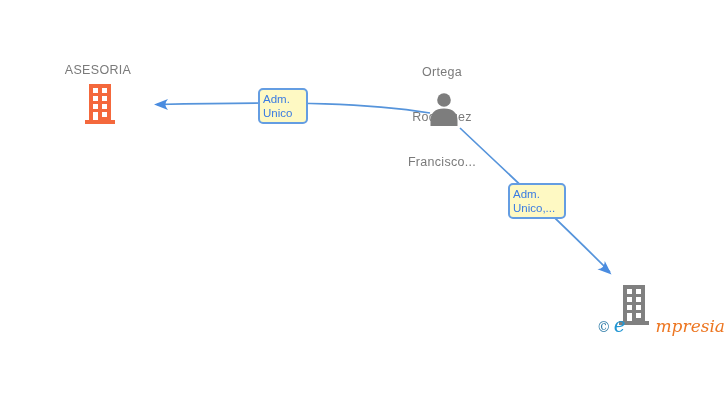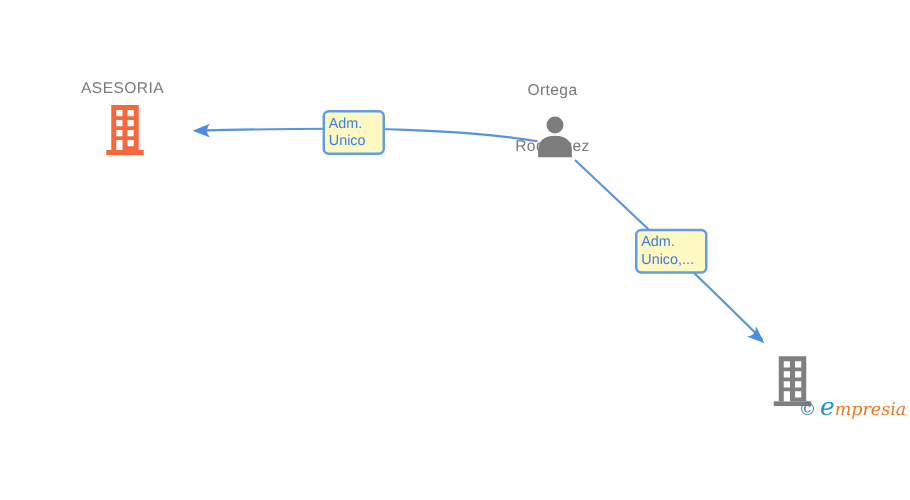--- a/index.html
+++ b/index.html
@@ -22,21 +22,21 @@
     color:#3b7ce2; font-size:11.5px; line-height:14.5px; 
     display:flex; flex-direction:column; justify-content:center;
     padding:2px 3px;
   }
   .brand {
     position:absolute; right:3px; bottom:3px;
     font-family:"DejaVu Serif", serif; font-style:italic; white-space:nowrap;
   }
   .brand .copy       { color:#2e7ca8; font-size:14px; margin-right:3px; font-style:normal; }
   .brand .brand-e    { color:#2196d3; font-size:20px; }
-  .brand .brand-rest { color:#ed7621; font-size:14px; }
+  .brand .brand-rest { color:#ed7621; font-size:17px;margin-left:30px; }
 </style>
 </head>
 <body>
 
 <div id="canvas">
 
   <svg id="edges" width="728" height="400" viewBox="0 0 728 400">
     <path class="edge" d="M430,113 C370,103.5 300,101 157,104.5"></path>
     <path class="arrow" d="M0,0 L-14,-5.5 Q-9,0 -14,5.5 Z" transform="translate(154,104.5) rotate(180)"></path>
     <path class="edge" d="M460,128 C498,164 550,212 610,272"></path>
@@ -63,20 +63,21 @@
         <rect x="20" y="30" width="5" height="5"></rect>
         <rect x="11" y="30" width="5" height="8"></rect>
       </g>
     </svg>
   </div>
 
   <div>
     <div class="node-label" style="left:362px; top:35px">
       <div>Ortega</div>
       <div>Rodriguez</div>
+      <div>Francisco...</div>
     </div>
     <svg class="icon" style="left:427px; top:92px" width="34" height="34" viewBox="0 0 34 34">
       <g fill="#7d7d7d">
         <circle cx="17" cy="8" r="6.8"></circle>
         <path d="M3.5,34 L3.5,29 Q3.5,16.5 17,16.5 Q30.5,16.5 30.5,29 L30.5,34 Z"></path>
       </g>
     </svg>
   </div>
 
   <div>

